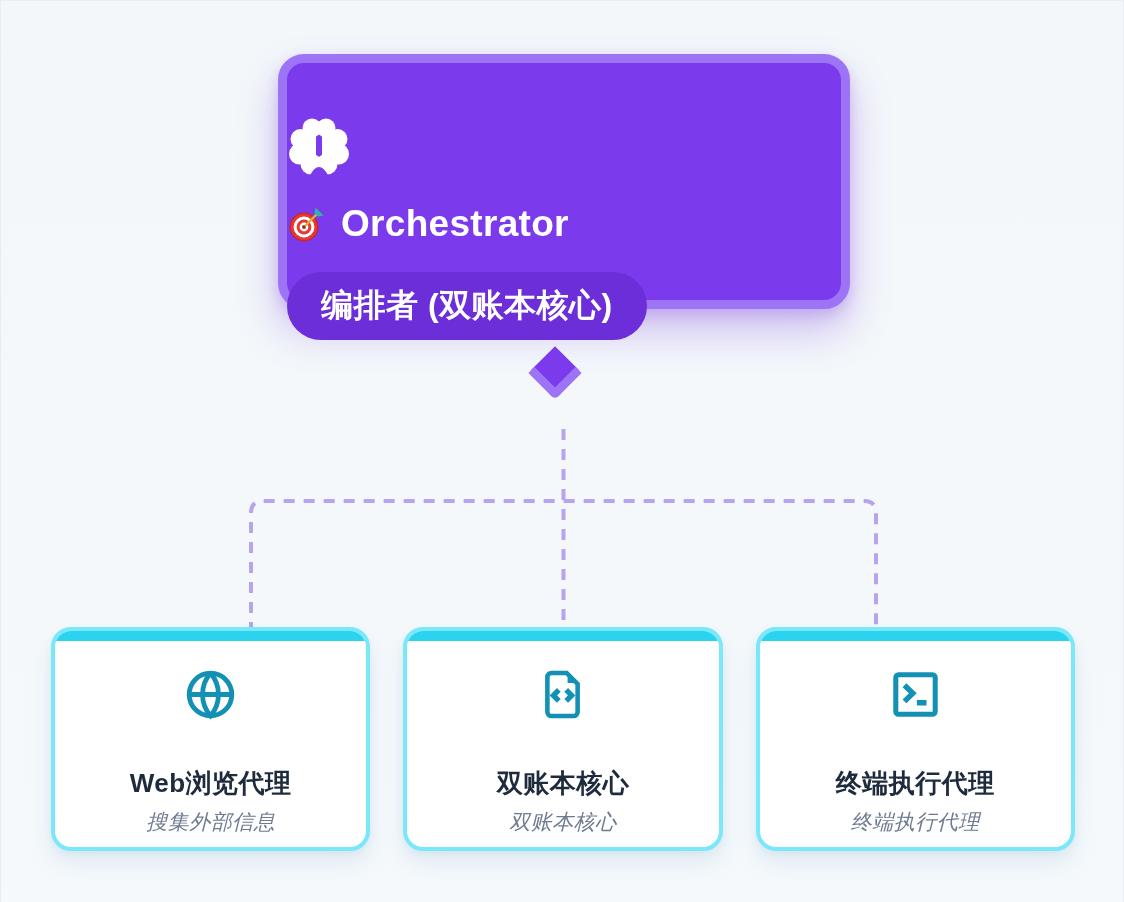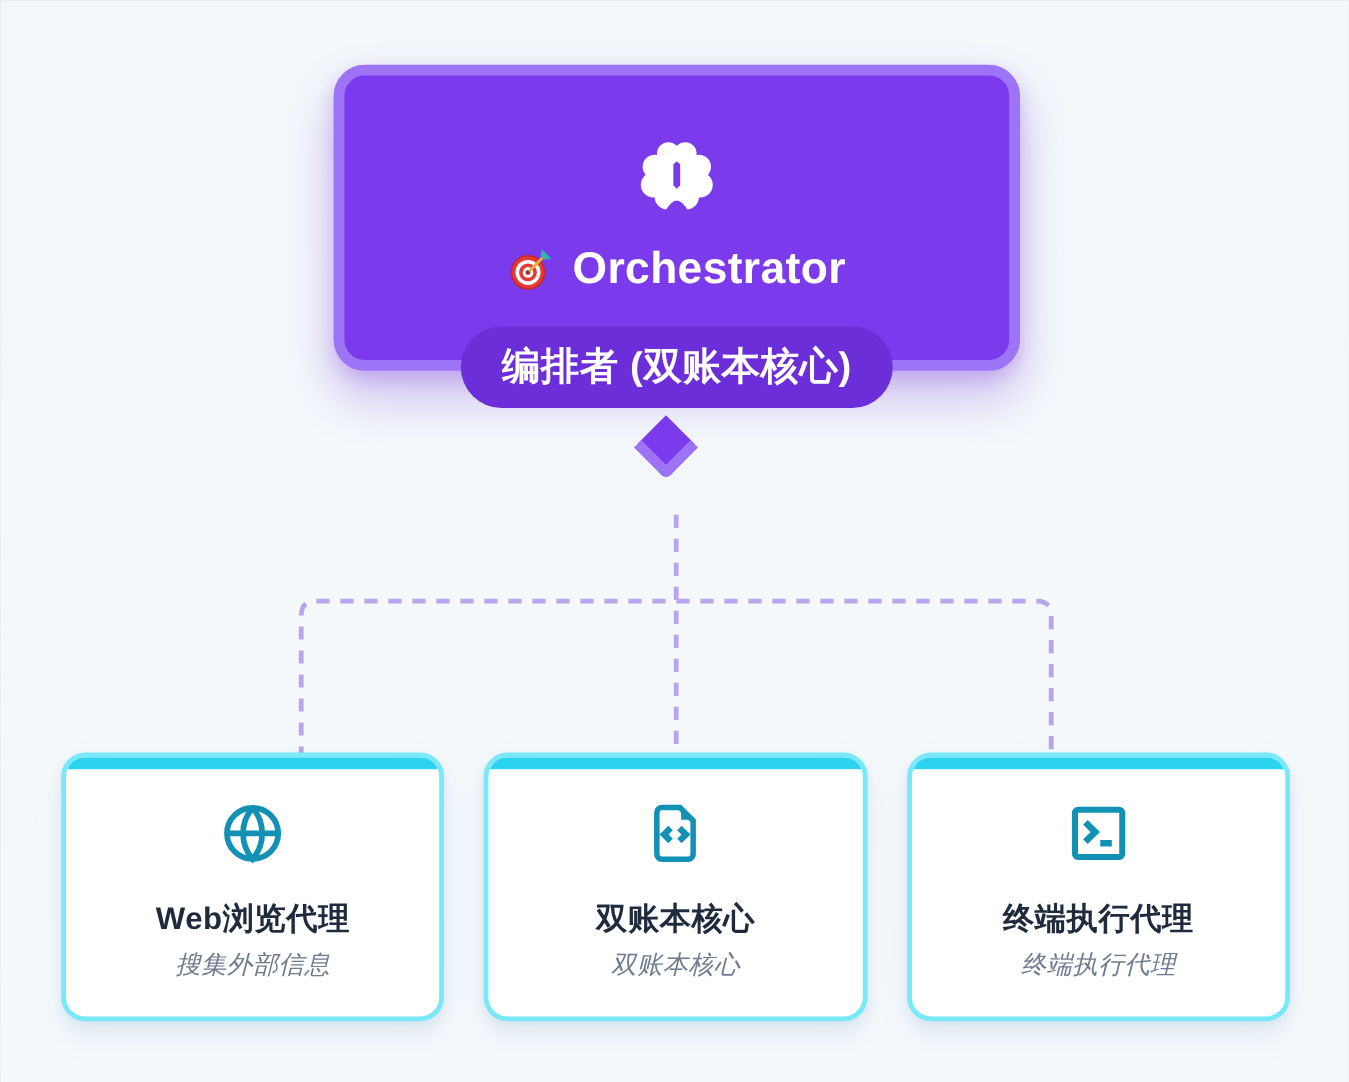--- a/index.html
+++ b/index.html
@@ -20,21 +20,21 @@
   .orch-box {
     position: absolute;
     left: 277px; top: 53px;
     width: 572px; height: 255px;
     background: #7c3aed;
     border: 9px solid #9e74f6;
     border-radius: 26px;
     box-shadow: 0 22px 40px rgba(109, 40, 217, 0.28), 0 6px 14px rgba(109, 40, 217, 0.18);
     display: flex;
     flex-direction: column;
-    align-items: center;
+    align-items: flex-start;
     padding-top: 52px;
   }
   .brain-wrap { width: 64px; height: 62px; }
   .orch-title-row {
     margin-top: 26px;
     display: flex;
     align-items: center;
     gap: 14px;
   }
   .orch-title {
@@ -98,21 +98,21 @@
     align-items: center;
   }
   .agent-topbar {
     width: 100%;
     height: 10px;
     background: #2bd3ee;
     flex: 0 0 auto;
   }
   .agent-icon { margin-top: 26px; width: 55px; height: 55px; }
   .agent-name {
-    margin-top: 26px;
+    margin-top: 44px;
     font-size: 26px;
     font-weight: 700;
     color: #1e2b3d;
     letter-spacing: 0.5px;
   }
   .agent-desc {
     margin-top: 7px;
     font-size: 21px;
     color: #6e7b90;
     letter-spacing: 0.5px;

